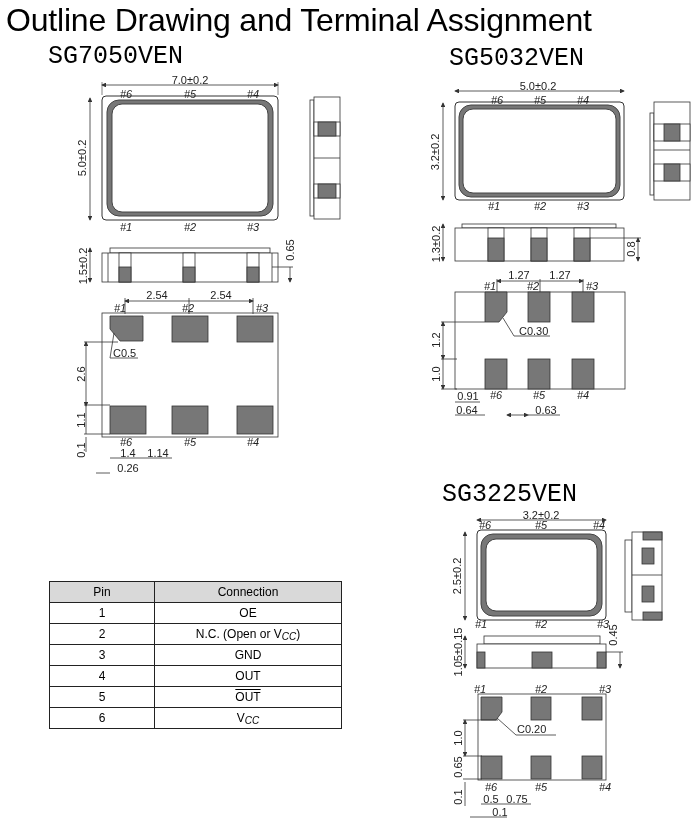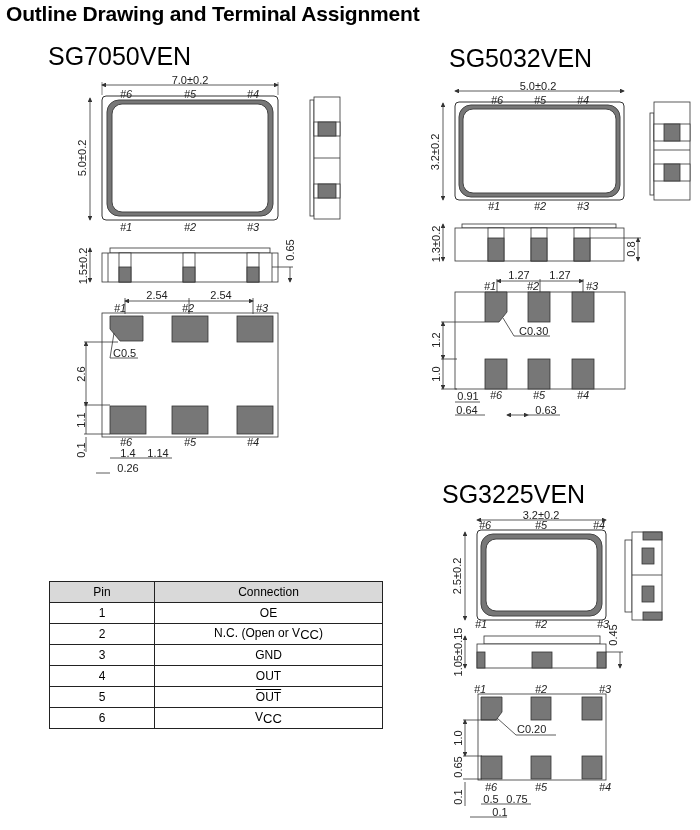--- a/index.html
+++ b/index.html
@@ -1,27 +1,27 @@
 <!DOCTYPE html>
 <html><head>
 <meta charset="utf-8">
 <style>
   html,body{margin:0;padding:0;background:#fff;}
   body{width:700px;height:830px;position:relative;overflow:hidden;font-family:"Liberation Sans",sans-serif;color:#000;}
-  .title{position:absolute;left:6px;top:2px;font-size:21px;font-weight:bold;letter-spacing:-0.2px;}
-  .model{position:absolute;font-size:25px;font-weight:normal;}
+  .title{position:absolute;left:6px;top:2px;font-size:32px;font-weight:normal;letter-spacing:-0.2px;}
+  .model{position:absolute;font-size:25px;font-weight:normal;font-family:Liberation Mono, monospace;}
   svg{position:absolute;left:0;top:0;}
   svg text{font-family:"Liberation Sans",sans-serif;font-size:11px;fill:#222;}
   .pinlbl{font-size:11px;font-style:italic;}
-  table.pins{position:absolute;left:49px;top:581px;width:334px;border-collapse:collapse;font-size:12px;}
+  table.pins{position:absolute;left:49px;top:581px;width:293px;border-collapse:collapse;font-size:12px;}
   table.pins th,table.pins td{border:1.5px solid #222;height:20px;padding:0;text-align:center;font-weight:normal;}
   table.pins th{background:#d9d9d9;}
   table.pins td.pin{width:104px;}
   .ov{text-decoration:overline;}
-  sub{font-size:13px;vertical-align:-2px;}
+  sub{font-size:10px;vertical-align:-2px;font-style:italic;}
 </style>
 </head>
 <body>
 
 <div class="title">Outline Drawing and Terminal Assignment</div>
 <div class="model" style="left:48px;top:42px;">SG7050VEN</div>
 <div class="model" style="left:425px;top:44px;margin-left:24px;">SG5032VEN</div>
 <div class="model" style="left:425px;top:480px;margin-left:17px;">SG3225VEN</div>
 
 <svg width="700" height="830" viewBox="0 0 700 830">

